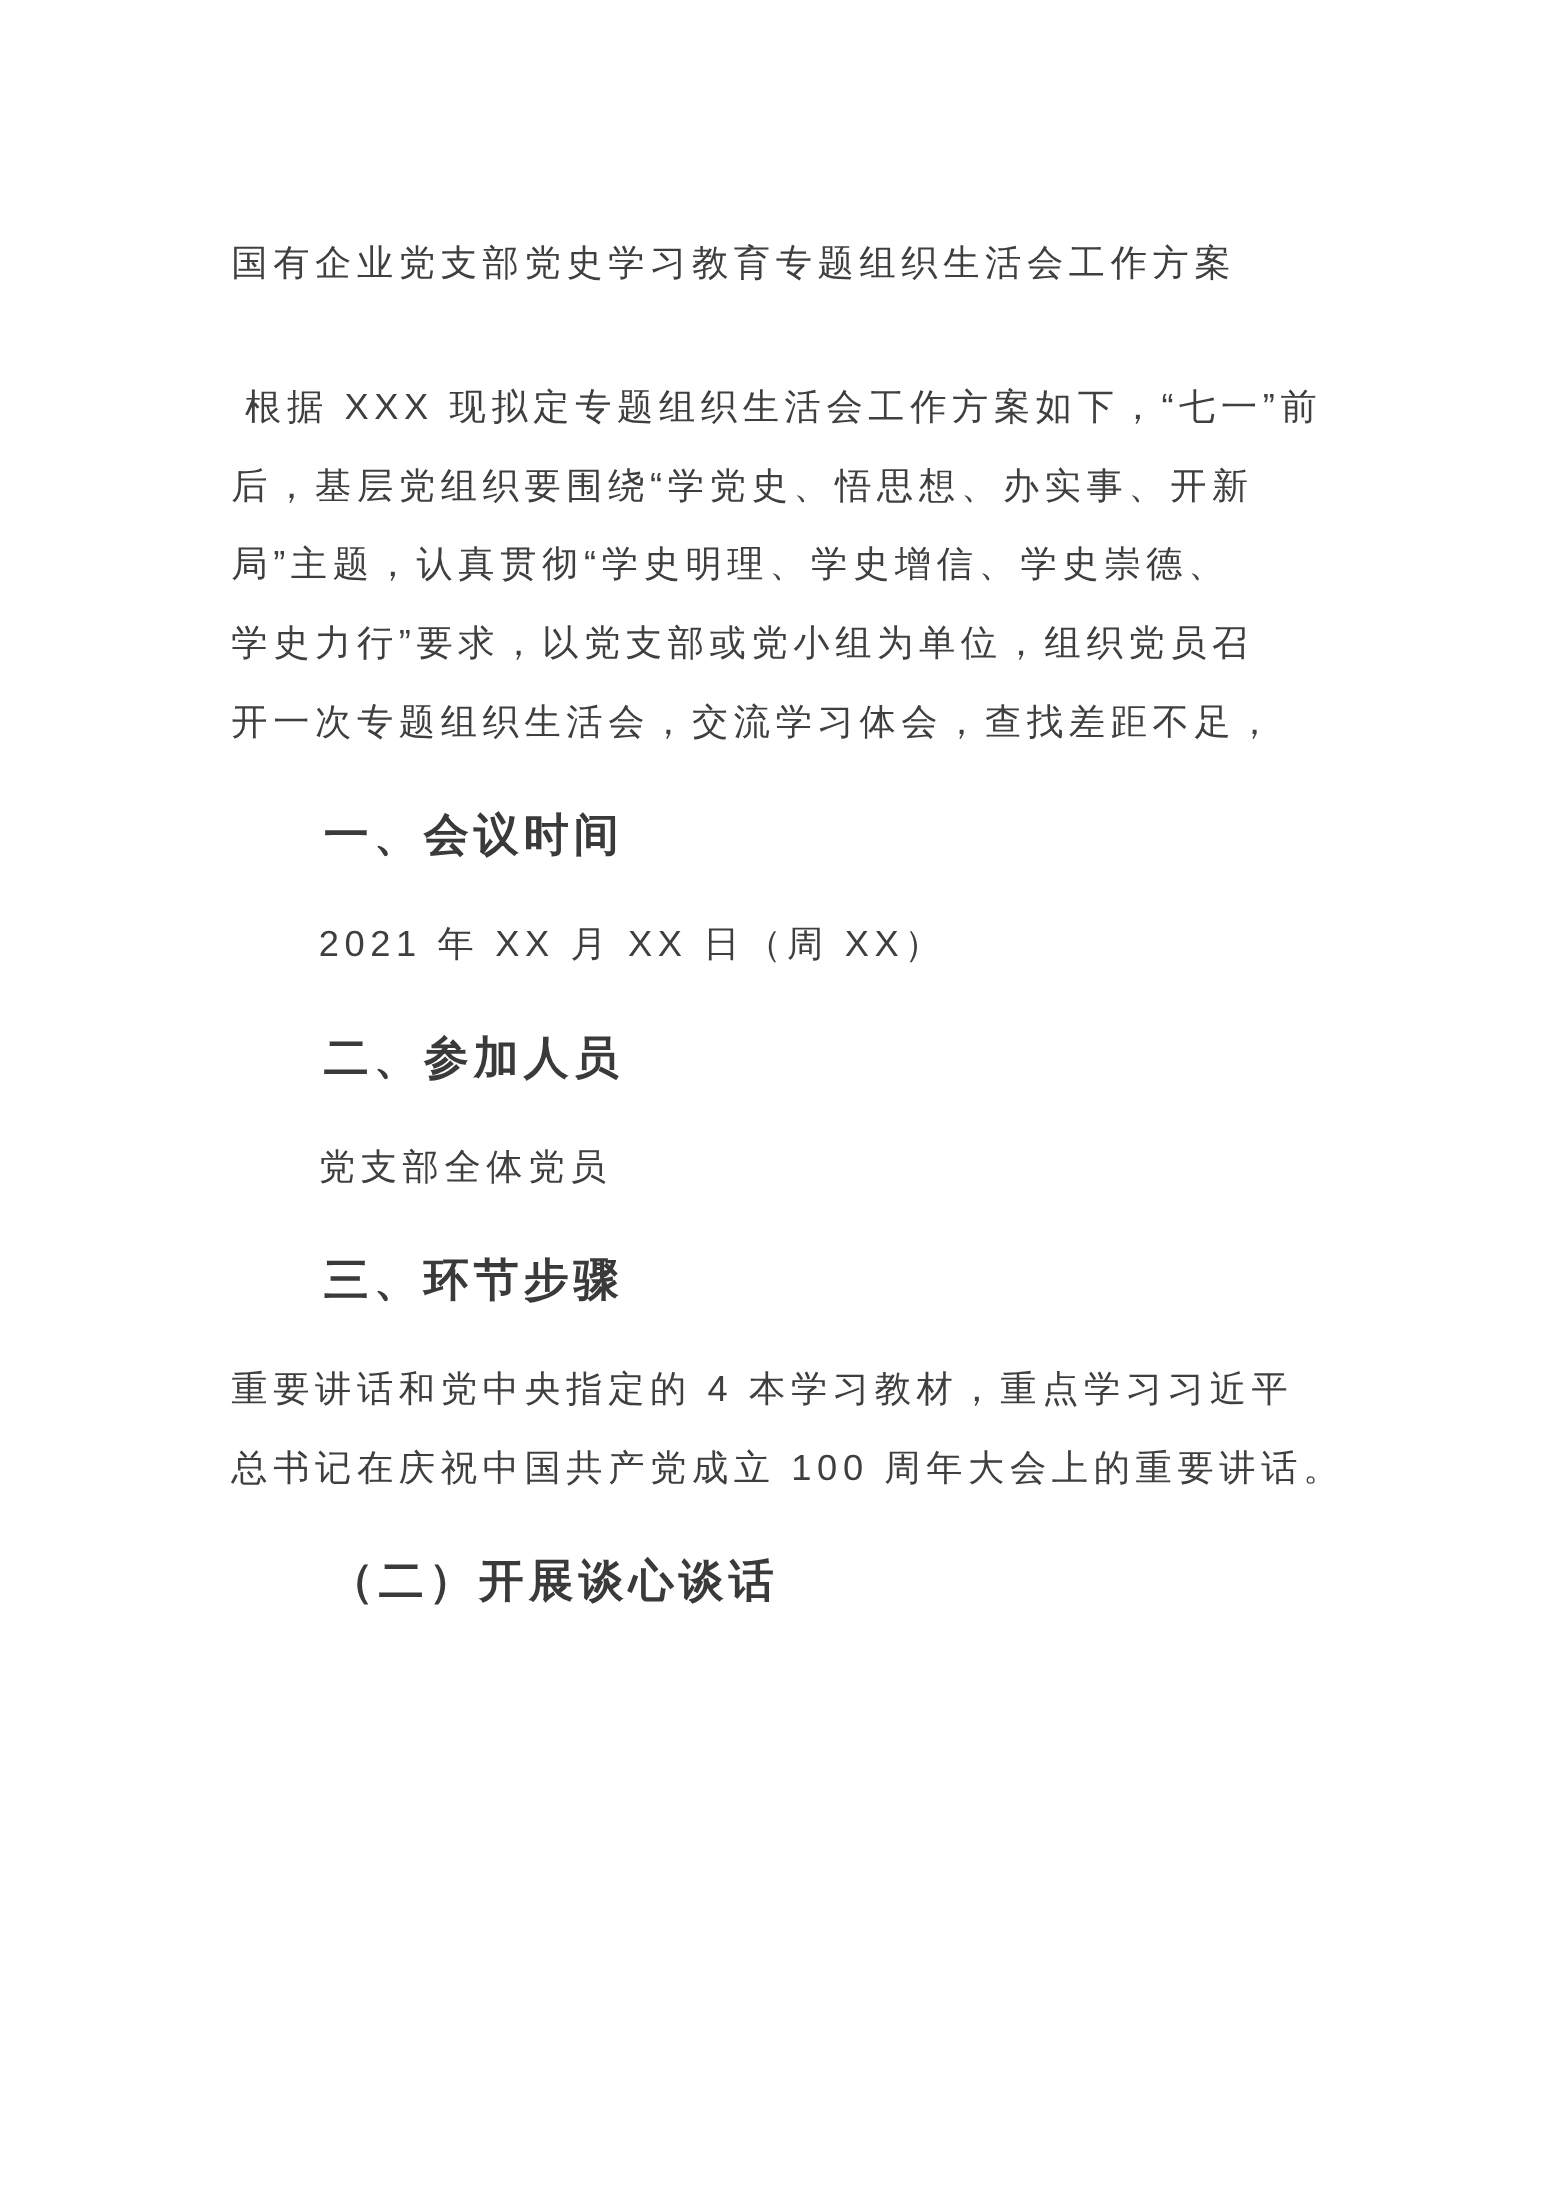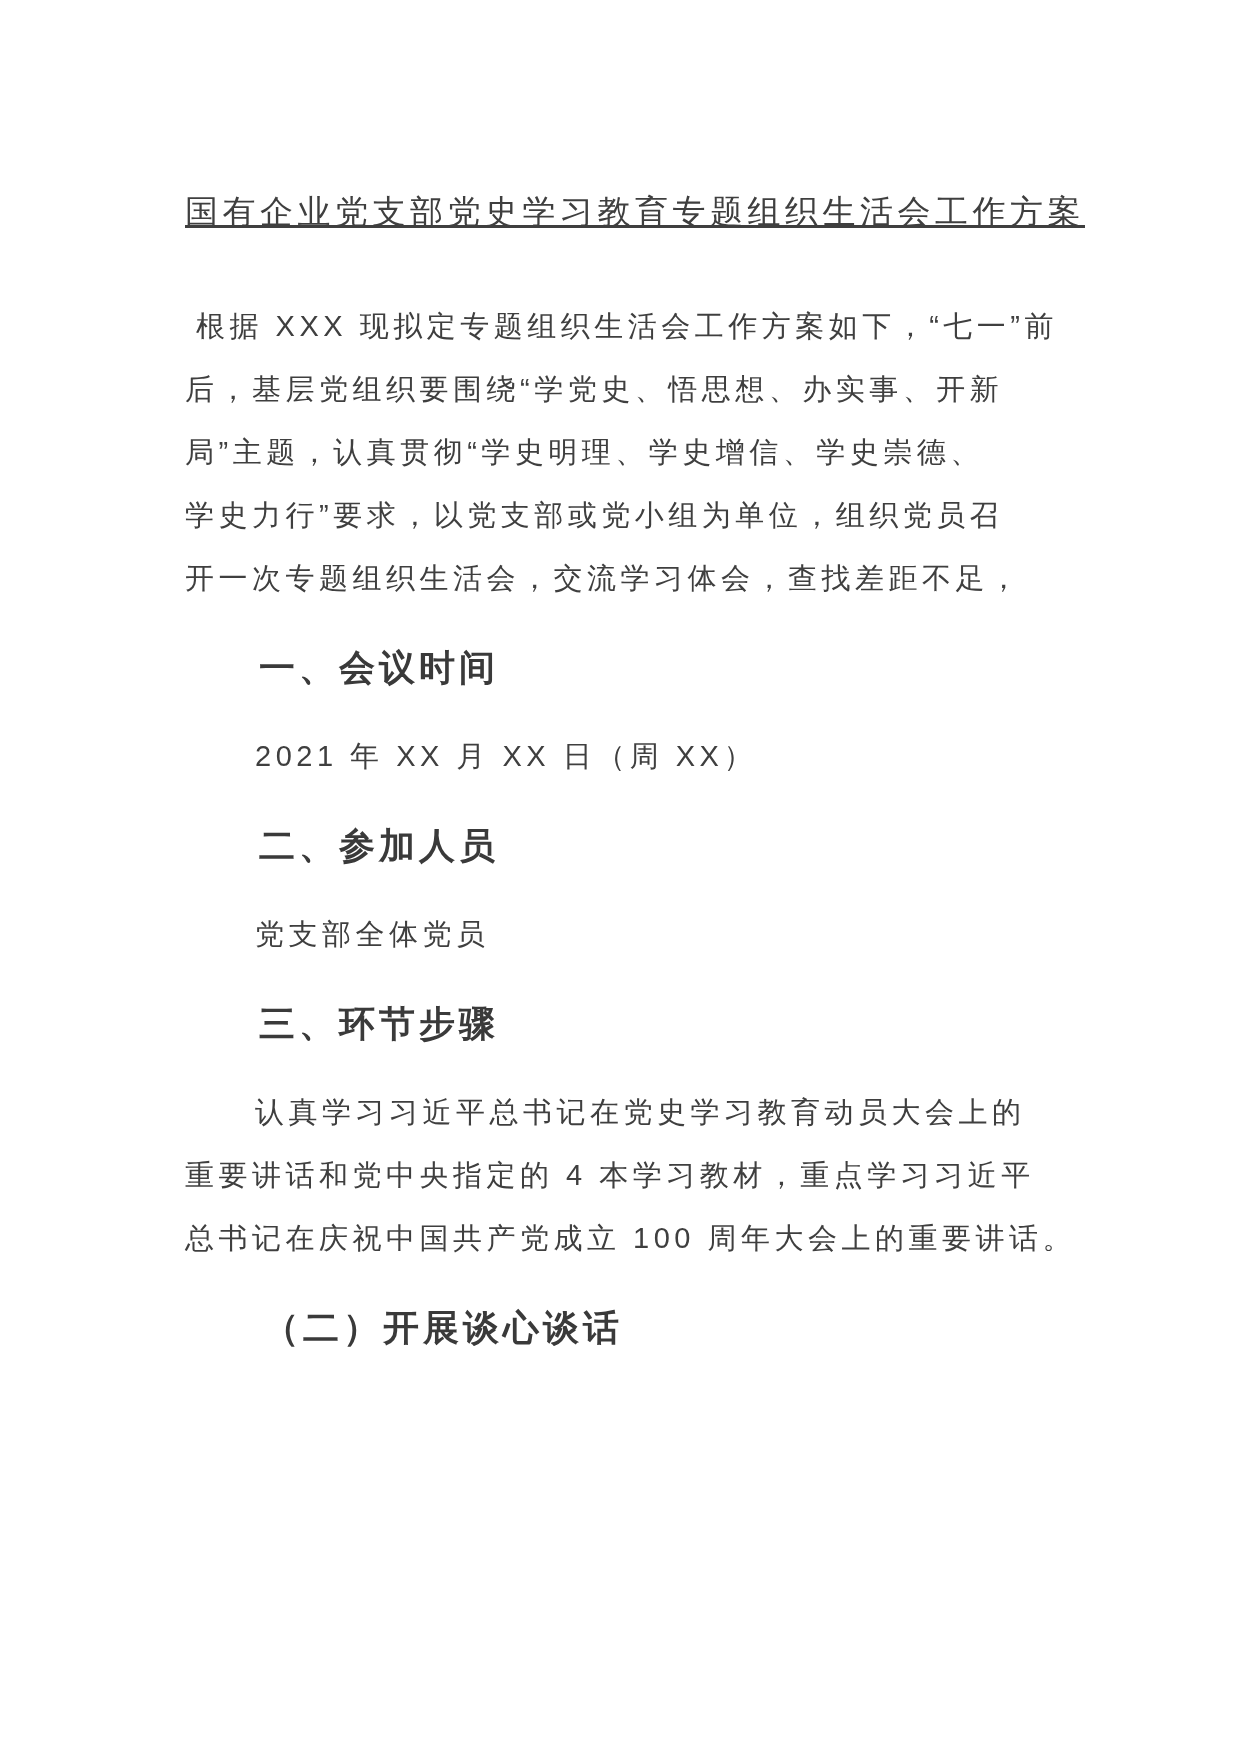--- a/index.html
+++ b/index.html
@@ -14,26 +14,25 @@
     font-family:"Liberation Sans","DejaVu Sans",sans-serif;
     color:var(--text_color);
     overflow:hidden;
   }
   .doc{
     position:absolute;
     left:185px;top:180px;
     width:885px;
   }
   .doc-title{
-    font-size:33px;
+    font-size:29px;
     line-height:63px;
     letter-spacing:4.5px;
     margin:0 0 52px 0;
     white-space:nowrap;
-    text-decoration:underline;
   }
   .para{
     margin:0 0 26px 0;
   }
   .line{
     font-size:29px;
     line-height:63px;
     letter-spacing:4.5px;
     white-space:nowrap;
   }
@@ -84,20 +83,19 @@
   <div class="heading">二、参加人员</div>
 
   <div class="para">
     <div class="line indent-2ch">党支部全体党员</div>
   </div>
 
   <div class="heading">三、环节步骤</div>
 
 
   <div class="para">
-    <div class="line indent-2ch">认真学习习近平总书记在党史学习教育动员大会上的</div>
     <div class="line">重要讲话和党中央指定的 4 本学习教材，重点学习习近平</div>
     <div class="line">总书记在庆祝中国共产党成立 100 周年大会上的重要讲话。</div>
   </div>
 
   <div class="subheading">（二）开展谈心谈话</div>
 
 </div>
 
 </body></html>

